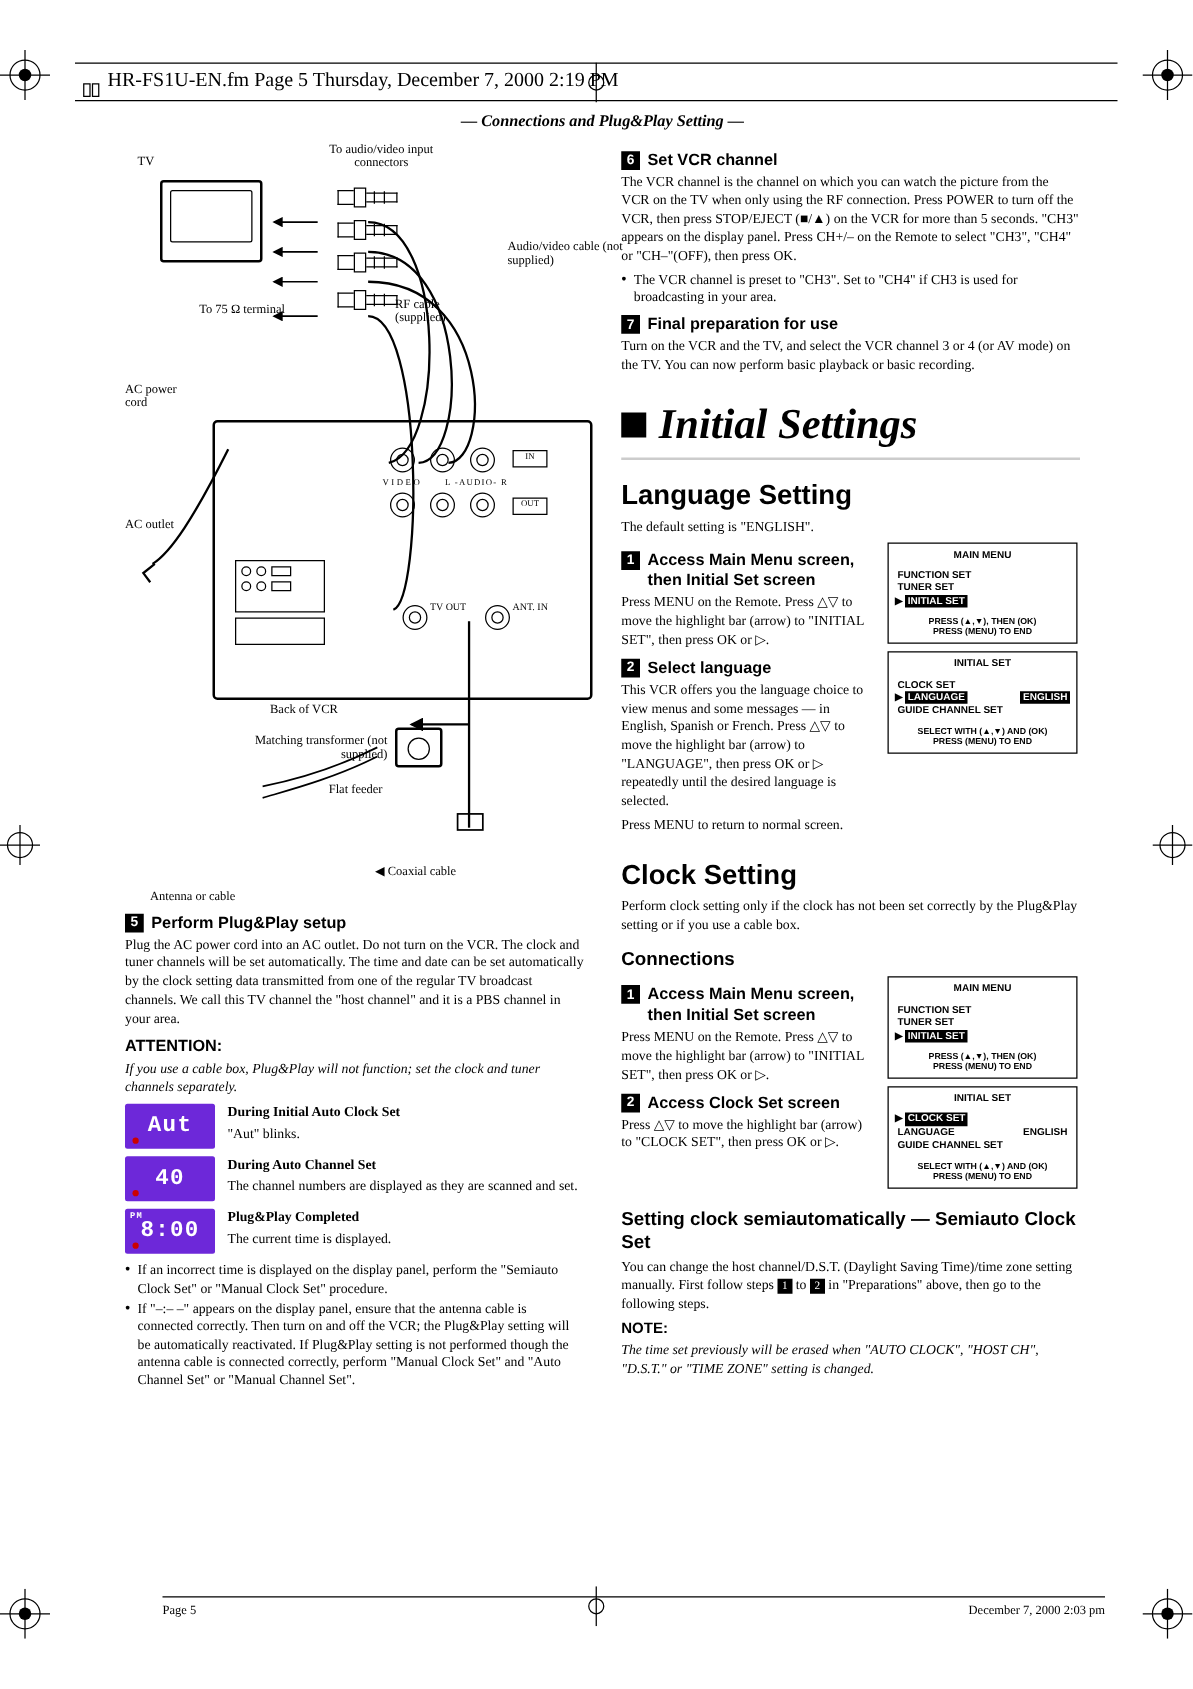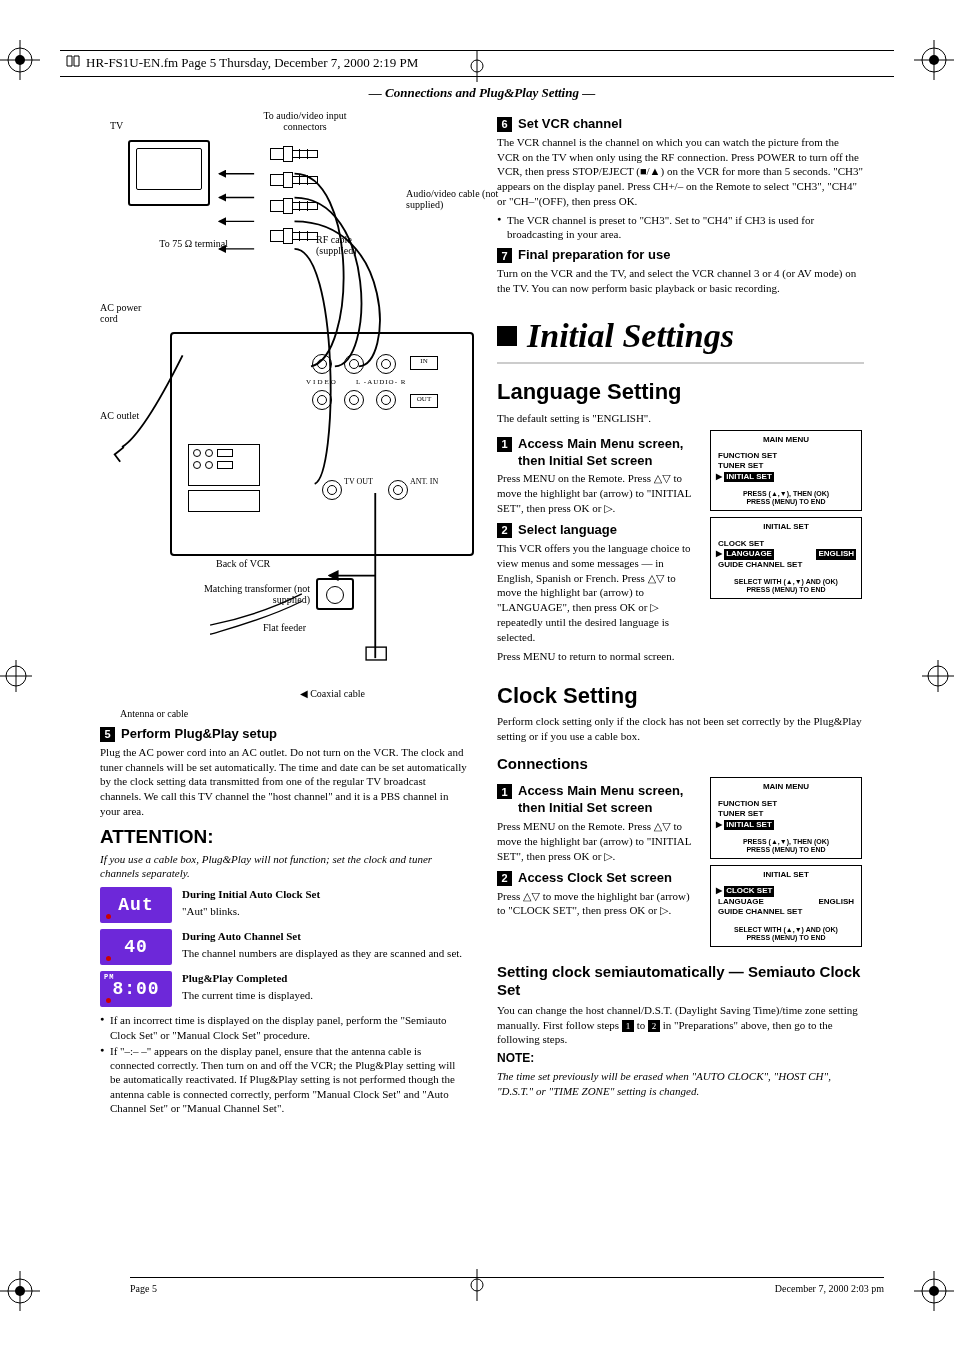--- a/index.html
+++ b/index.html
@@ -33,24 +33,24 @@
     width:32px; height:32px;
   }
   .reg-ml { left:0; top:50%; transform:translateY(-50%);}
   .reg-mr { right:0; top:50%; transform:translateY(-50%);}
   .reg-mt { left:50%; top:50px; transform:translateX(-50%);}
   .reg-mb { left:50%; bottom:50px; transform:translateX(-50%);}
   .header-line {
     border-top:1px solid #000;
     border-bottom:1px solid #000;
     padding:4px 6px;
-    font-size:13px;
+    font-size:16px;
     margin-bottom:8px;
     display:flex;
-    align-items:flex-start;
+    align-items:flex-end;
     gap:6px;
   }
   .header-line .book-icon { width:14px; height:12px; }
   .section-banner {
     font-style: italic;
     font-weight: bold;
     font-size: 13px;
     text-align:center;
     margin: 6px 0 8px 0;
   }
@@ -99,21 +99,21 @@
     font-size:11px;
     width:15px; height:15px;
     display:inline-flex; align-items:center; justify-content:center;
     flex-shrink:0;
     margin-top:1px;
   }
   .body-text { font-size:11px; line-height:1.35; margin:2px 0 4px 0;}
   .attention {
     font-family: Arial, Helvetica, sans-serif;
     font-weight: 900;
-    font-size: 19px;
+    font-size: 13px;
     margin-top:6px;
   }
   .italic { font-style:italic; }
   .display-row { display:flex; gap:10px; align-items:flex-start; margin:6px 0;}
   .seg-display {
     width:72px; height:36px;
     background:#6d28d9; color:#fff;
     font-family: 'Courier New', monospace;
     font-size:18px; font-weight:bold;
     display:flex; align-items:center; justify-content:center;

